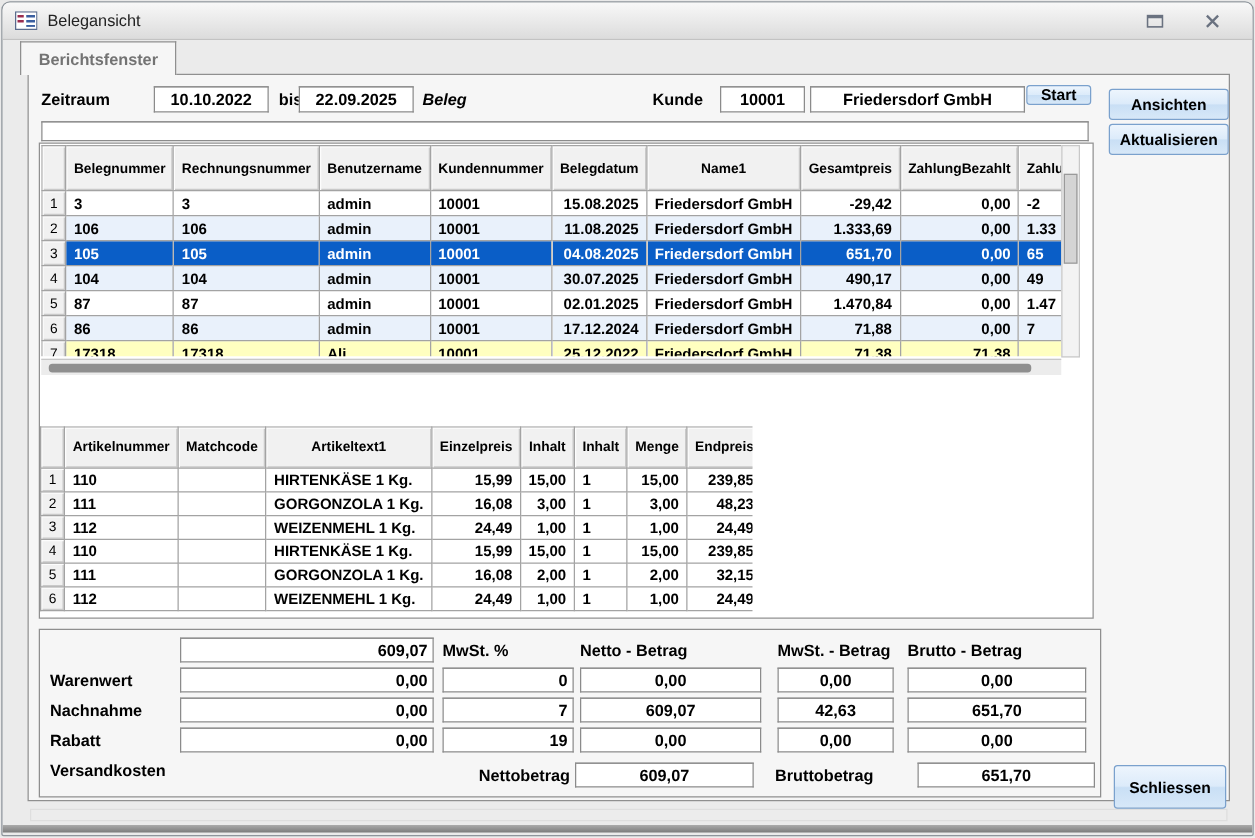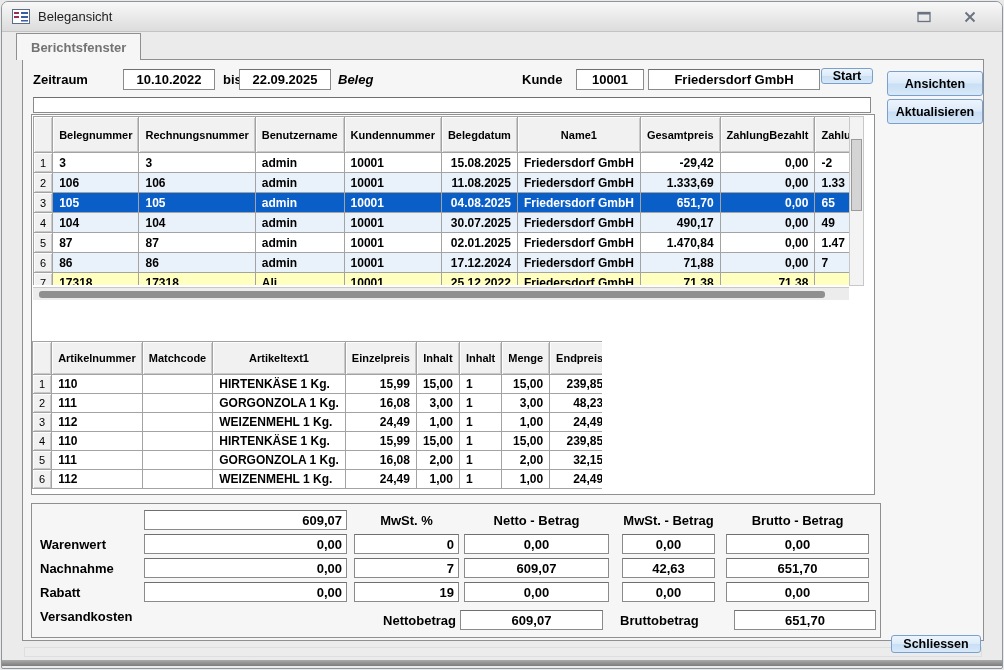--- a/index.html
+++ b/index.html
@@ -93,21 +93,21 @@
     background:#8f8f8f; border-radius:3px; }
   
   .totals-box{ position:absolute; left:8px; top:443px; width:850px; height:135px;
     border:1px solid #8f8f8f; background:transparent; }
   .totals-box .lbl{ font-size:13px; }
   .t-field{ height:20px; }
   .c-label{ left:8px;margin-top:24px; } .c-amount{ left:112px; width:203px; }
   .c-rate{ left:322px; width:105px; } .c-netto{ left:432px; width:145px; }
   .c-mwst{ left:590px; width:93px; } .c-brutto{ left:694px; width:143px; }
   .r0{ top:6px; } .r1{ top:30px; } .r2{ top:54px; } .r3{ top:78px; }
-  .hdr{ position:absolute; top:9px; font-size:13px; font-weight:bold; text-align:center; }
+  .hdr{ position:absolute; top:9px; font-size:13px; font-weight:bold; }
   .lr0{ top:9px; } .lr1{ top:33px; } .lr2{ top:57px; } .lr3{ top:81px; }
   .bl{ position:absolute; top:109px; font-size:13px; font-weight:bold; text-align:right; }
   .bb{ top:106px; }
   
   .bottom-strip{ position:absolute; left:22px; top:645px; width:958px; height:10px;
     background:#ececec; border:1px solid #dedede; }
   .bottom-edge{ position:absolute; left:0; top:658px; width:100%; height:6px;
     background:linear-gradient(#ababab,#7c7c7c); }
 </style>
 </head>
@@ -414,18 +414,18 @@
       <input class="sunken center t-field c-netto r3" readonly="" value="0,00" style="">
       <input class="sunken center t-field c-mwst r3" readonly="" value="0,00" style="">
       <input class="sunken center t-field c-brutto r3" readonly="" value="0,00" style="">
 
       <span class="bl" style="left:300px; width:124px;">Nettobetrag</span>
       <input class="sunken center t-field bb" style="left: 428px; width: 143px;" readonly="" value="609,07">
       <span class="bl" style="left:588px; width:106px; text-align:left;">Bruttobetrag</span>
       <input class="sunken center t-field bb" style="left: 702px; width: 142px;" readonly="" value="651,70">
     </div>
 
-    <button class="btn" style="left:868px; top:575px; width:90px; height:18px;">Schliessen</button>
+    <button class="btn" style="left:868px; top:552px; width:90px; height:35px;">Schliessen</button>
   </div>
 
   <div class="bottom-strip"></div>
   <div class="bottom-edge"></div>
 </div>
 
 </body></html>

